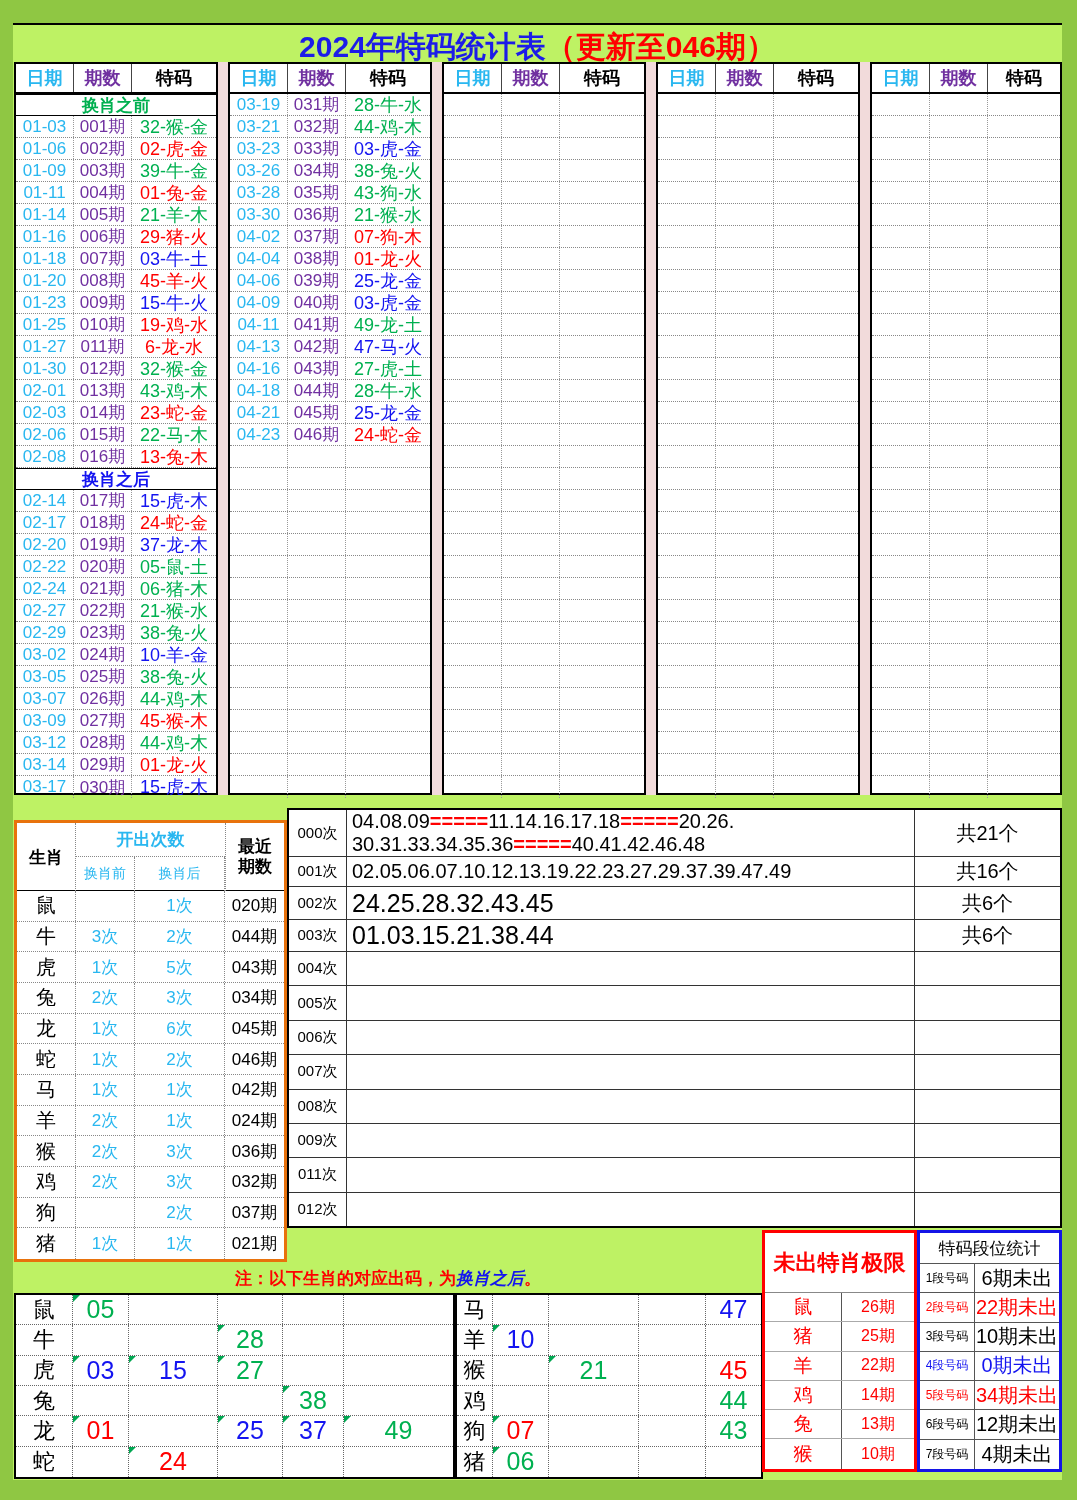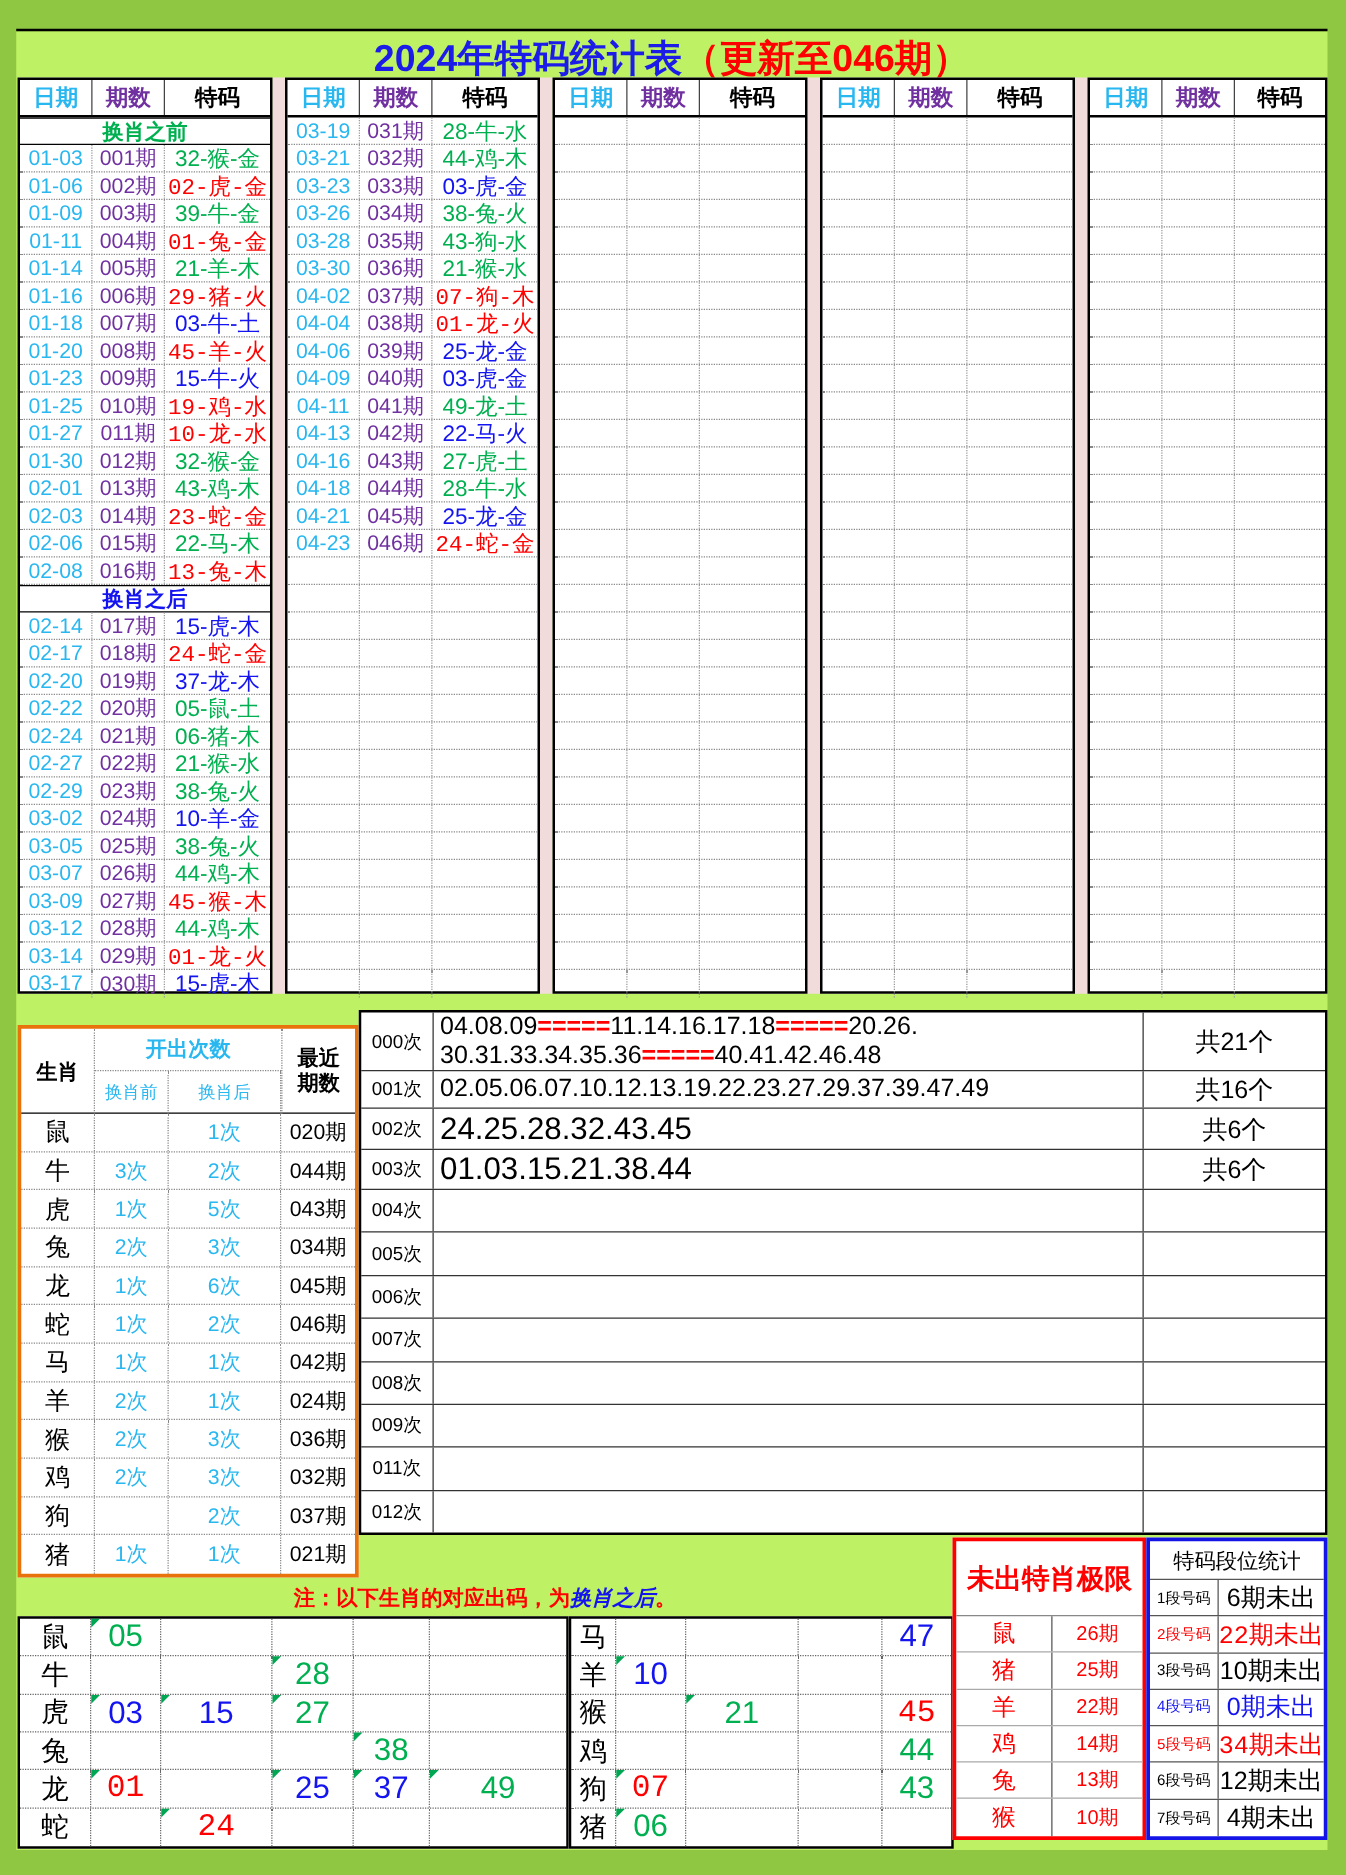--- a/index.html
+++ b/index.html
@@ -6,21 +6,21 @@
   body{width:1077px;height:1500px;background:#8FC743;position:relative;
        font-family:"Liberation Sans","DejaVu Sans",sans-serif;color:#000;}
   .content{position:absolute;left:13px;top:25px;width:1049px;height:1455px;background:#bef264;}
   .topline{position:absolute;left:0;top:-2px;width:100%;height:2px;background:#000;}
   .title{position:absolute;top:2px;left:0;width:100%;text-align:center;
          font-size:30px;font-weight:bold;white-space:nowrap;}
   .t-blue{color:#1C1CE8;}
   .t-red{color:#FF0000;}
 
   
-  .cy{color:#29B7F0;} .pu{color:#7030A0;} .g{color:#00B050;} .r{color:#FF0000;font-family:Liberation Mono, monospace;}
+  .cy{color:#29B7F0;} .pu{color:#7030A0;} .g{color:#00B050;} .r{color:#FF0000;}
   .b{color:#1414F0;} .k{color:#000;}
 
   
   #top-tables{position:absolute;left:0;top:37px;width:1049px;height:733px;}
   .grp{position:absolute;top:0;height:733px;border:2px solid #000;box-sizing:border-box;background:#fff;}
   .sep{position:absolute;top:0;width:10px;height:733px;background:#F2DBDB;}
   .thead{display:flex;height:28px;border-bottom:2px solid #000;box-sizing:content-box;}
   .hc{font-weight:bold;font-size:18px;display:flex;align-items:center;justify-content:center;
       border-right:1px solid #444;box-sizing:border-box;height:100%;}
   .hc.c1,.hc.c2{width:58px;}
@@ -179,21 +179,21 @@
           <div class="tc c3 b">15-牛-火</div>
         </div>
         <div class="trow">
           <div class="tc c1 cy">01-25</div>
           <div class="tc c2 pu">010期</div>
           <div class="tc c3 r">19-鸡-水</div>
         </div>
         <div class="trow">
           <div class="tc c1 cy">01-27</div>
           <div class="tc c2 pu">011期</div>
-          <div class="tc c3 r">10-龙-水</div>
+          <div class="tc c3 r">6-龙-水</div>
         </div>
         <div class="trow">
           <div class="tc c1 cy">01-30</div>
           <div class="tc c2 pu">012期</div>
           <div class="tc c3 g">32-猴-金</div>
         </div>
         <div class="trow">
           <div class="tc c1 cy">02-01</div>
           <div class="tc c2 pu">013期</div>
           <div class="tc c3 g">43-鸡-木</div>
@@ -344,21 +344,21 @@
           <div class="tc c3 b">03-虎-金</div>
         </div>
         <div class="trow">
           <div class="tc c1 cy">04-11</div>
           <div class="tc c2 pu">041期</div>
           <div class="tc c3 g">49-龙-土</div>
         </div>
         <div class="trow">
           <div class="tc c1 cy">04-13</div>
           <div class="tc c2 pu">042期</div>
-          <div class="tc c3 b">22-马-火</div>
+          <div class="tc c3 b">47-马-火</div>
         </div>
         <div class="trow">
           <div class="tc c1 cy">04-16</div>
           <div class="tc c2 pu">043期</div>
           <div class="tc c3 g">27-虎-土</div>
         </div>
         <div class="trow">
           <div class="tc c1 cy">04-18</div>
           <div class="tc c2 pu">044期</div>
           <div class="tc c3 g">28-牛-水</div>

